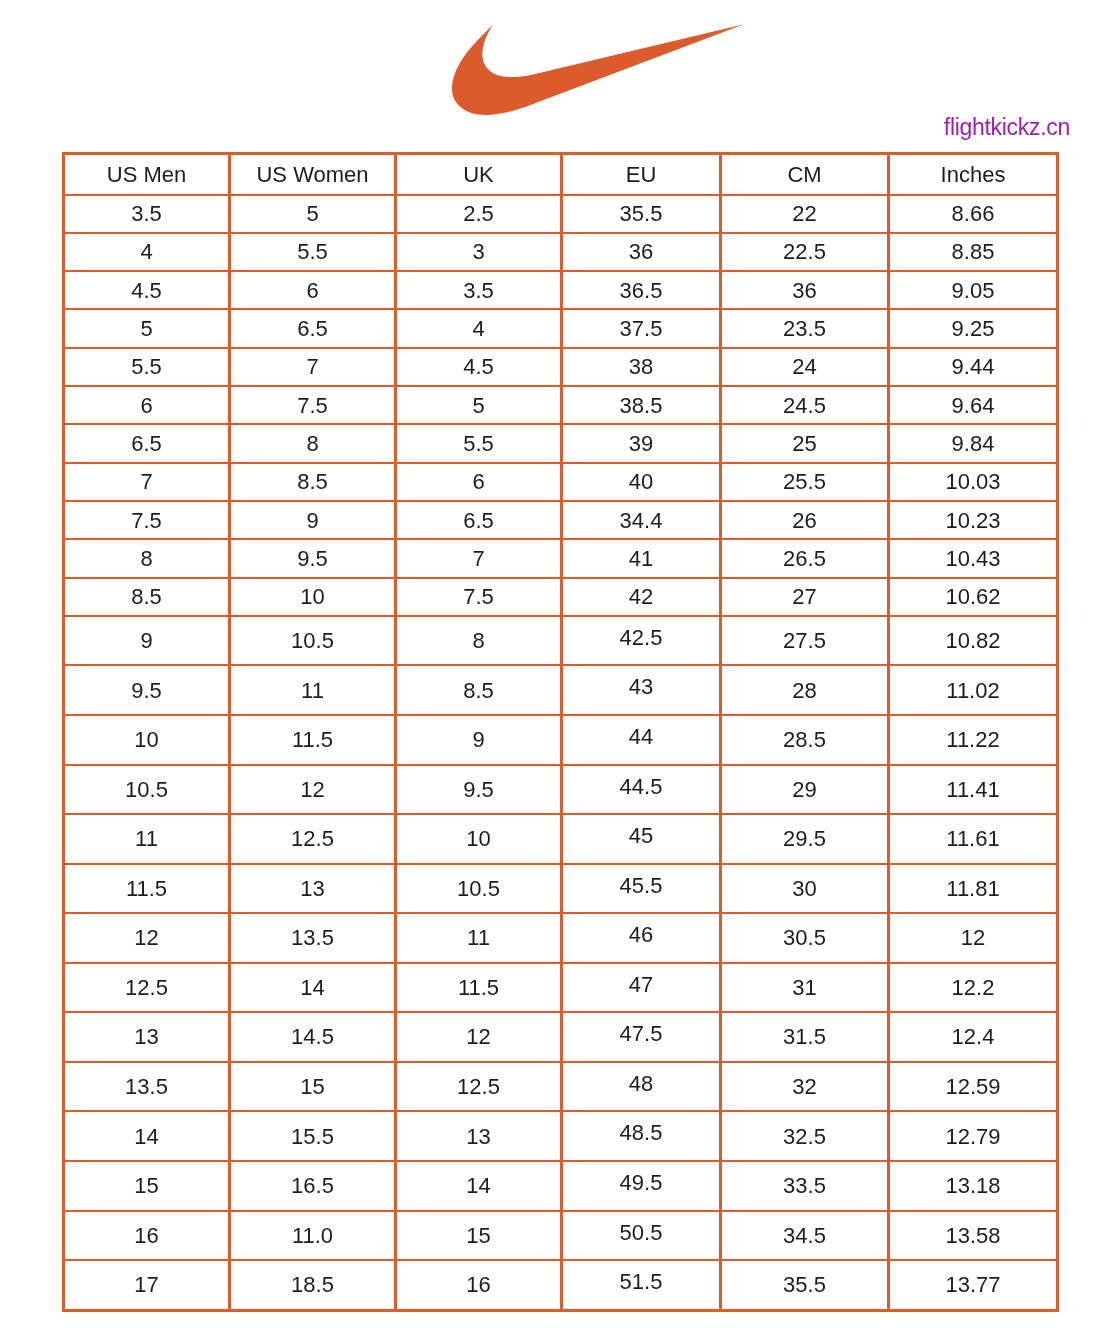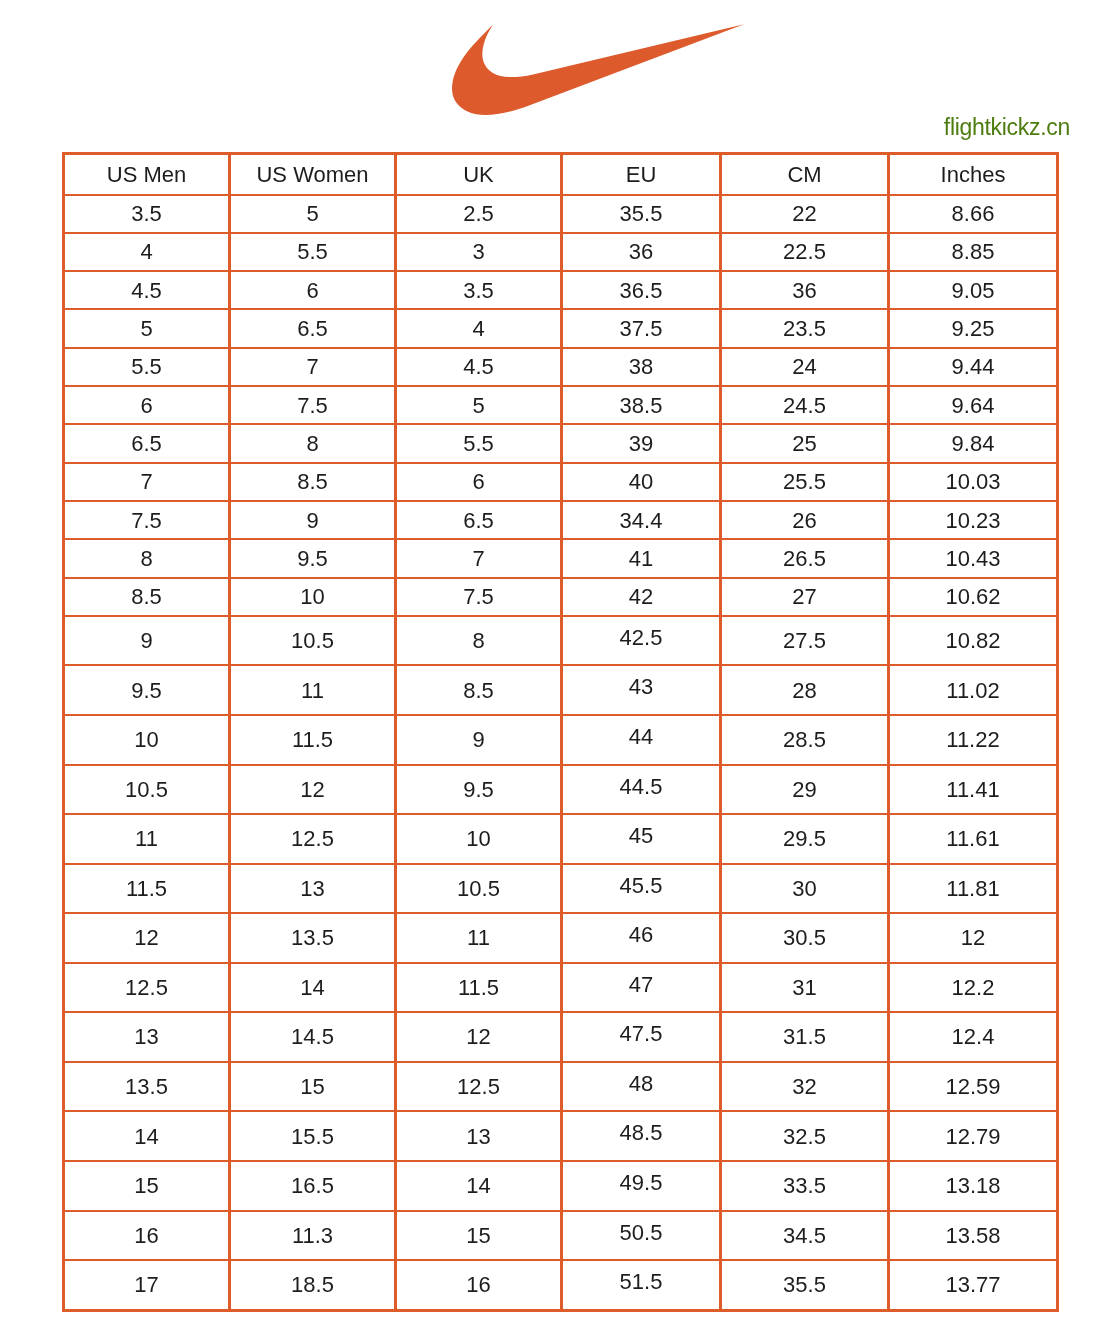--- a/index.html
+++ b/index.html
@@ -34,21 +34,21 @@
     height: 100%;
     display: block;
   }
   .logo-wrap svg path { fill: var(--accent); }
   .site-label {
     position: absolute;
     top: 114px;
     right: 30px;
     font-size: 23px;
     letter-spacing: -0.3px;
-    color: #4d7c0f;
+    color: #a21caf;
     font-weight: 500;
   }
   .band {
     position: absolute;
     left: 28px;
     top: 152px;
     display: flex;
     align-items: flex-start;
   }
   .side-bar { background: var(--accent); }
@@ -297,21 +297,21 @@
           <tr>
             <td>15</td>
             <td>16.5</td>
             <td>14</td>
             <td class="eu-raised">49.5</td>
             <td>33.5</td>
             <td>13.18</td>
           </tr>
           <tr>
             <td>16</td>
-            <td>11.3</td>
+            <td>11.0</td>
             <td>15</td>
             <td class="eu-raised">50.5</td>
             <td>34.5</td>
             <td>13.58</td>
           </tr>
           <tr>
             <td>17</td>
             <td>18.5</td>
             <td>16</td>
             <td class="eu-raised">51.5</td>

